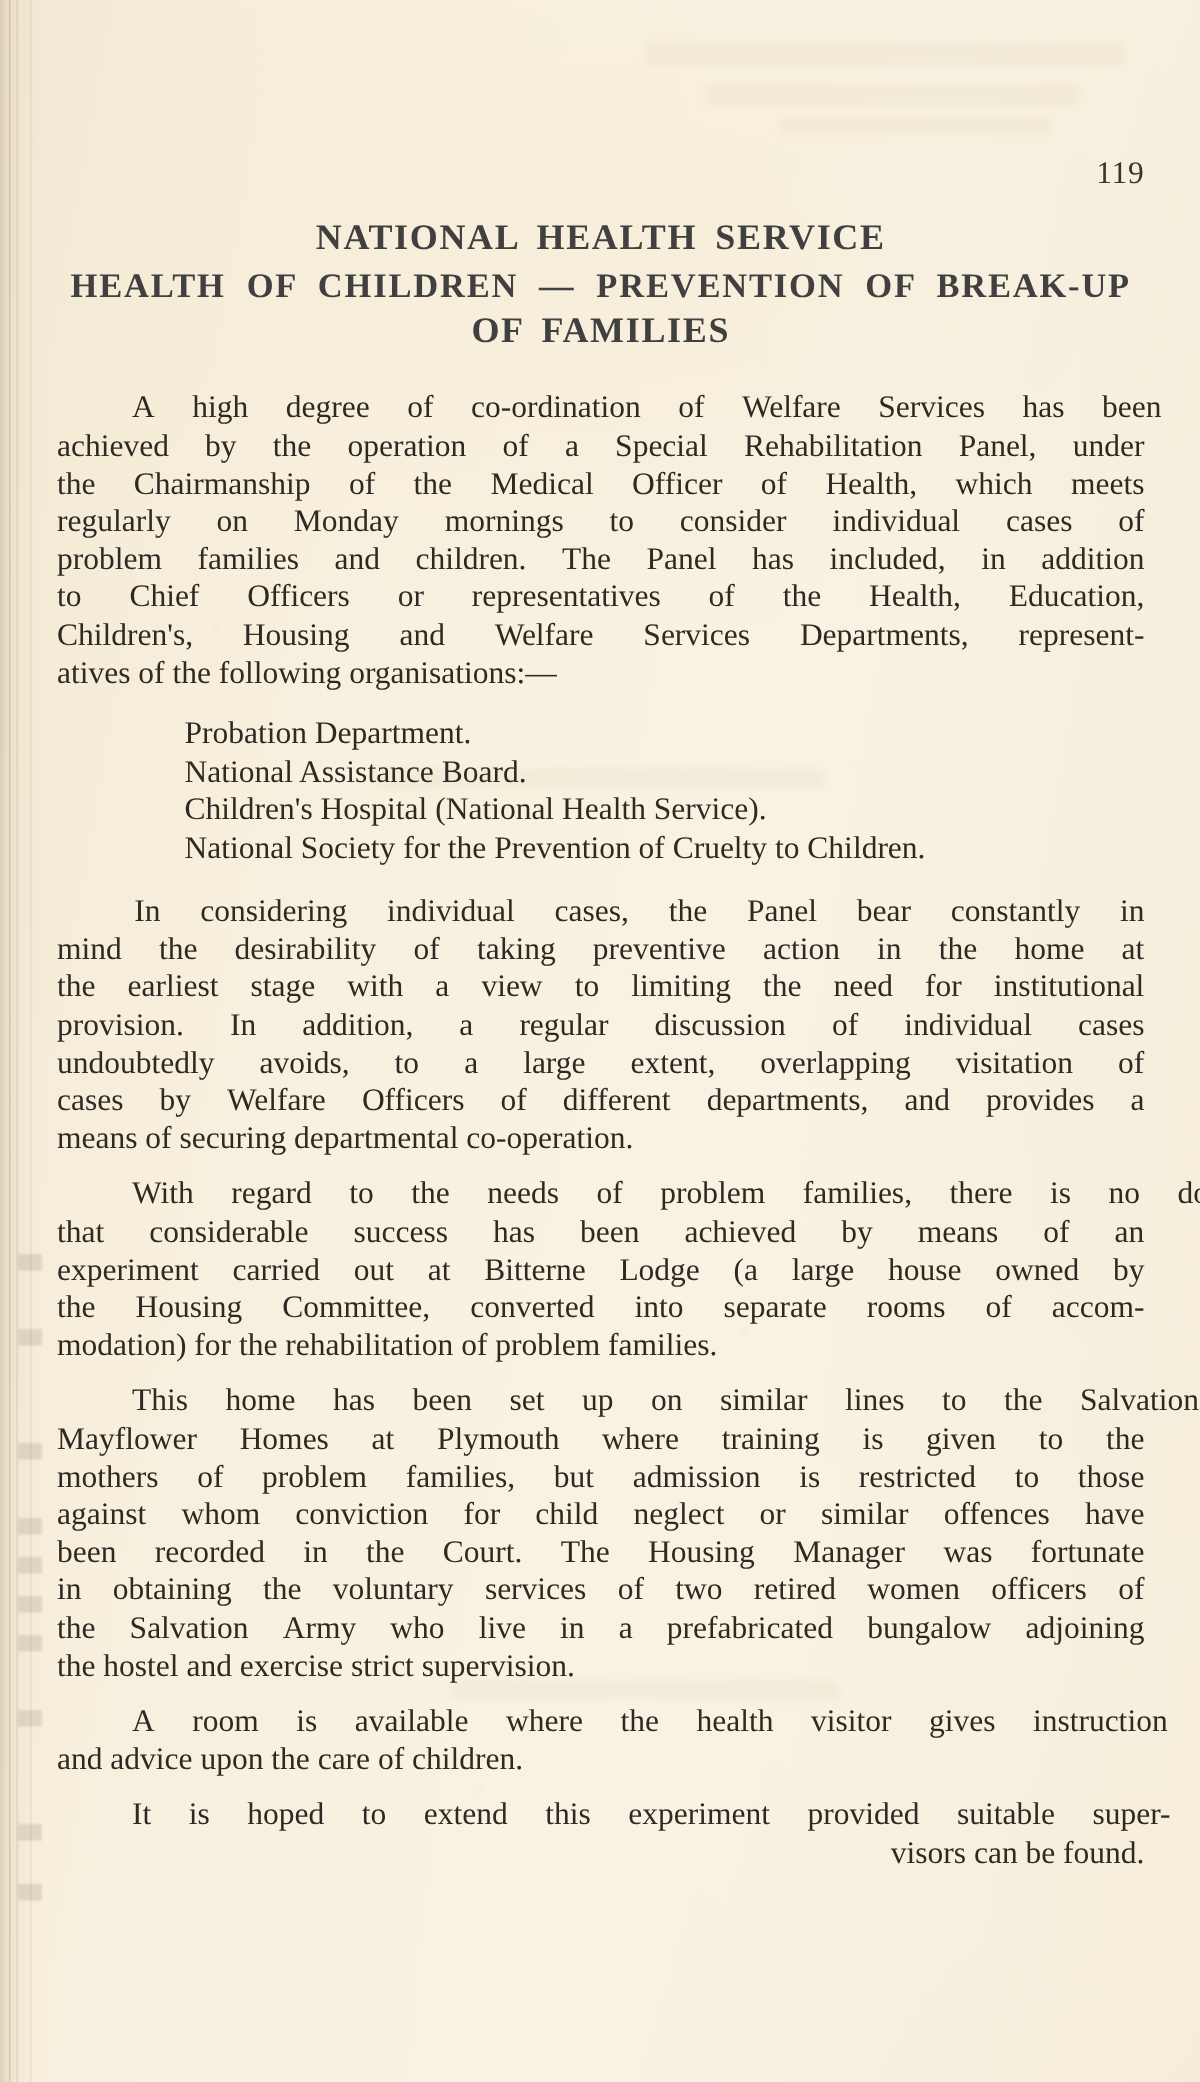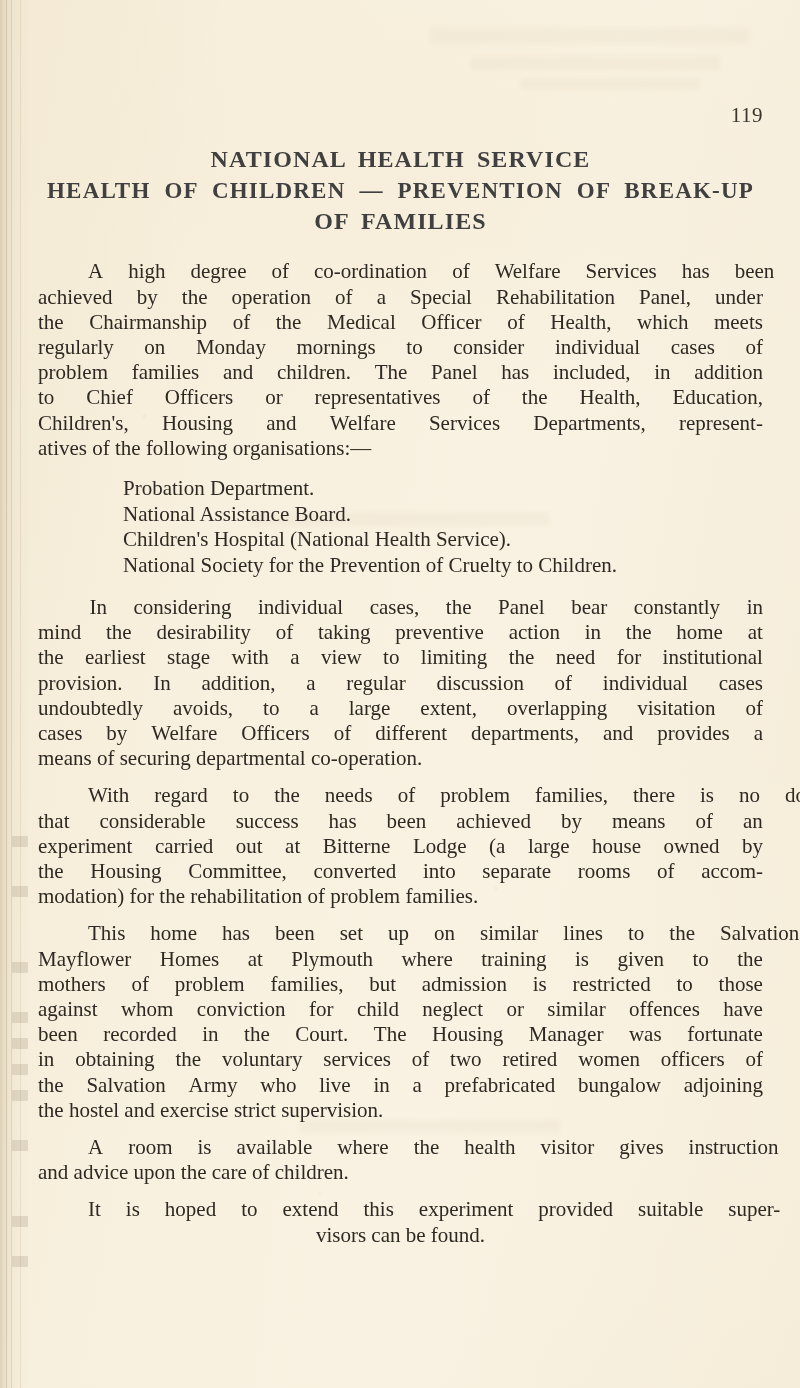--- a/index.html
+++ b/index.html
@@ -129,21 +129,21 @@
     margin: 0 0 0 0;
     font-size: 21px;
     line-height: 25.2px;
     text-align: justify;
     text-indent: 25px;
     color: #2e2923;
     -webkit-hyphens: none;
     hyphens: none;
   }
   p.para + p.para { margin-top: 12px; }
-  p.para:last-child { text-align: center; }
+  p.para:last-child { text-align: right; }
 
   
   .ln {
     display: block;
     text-indent: 0;
     white-space: nowrap;
   }
   .ln.first { text-indent: 25px; }
   .ln.just {
     display: flex;

